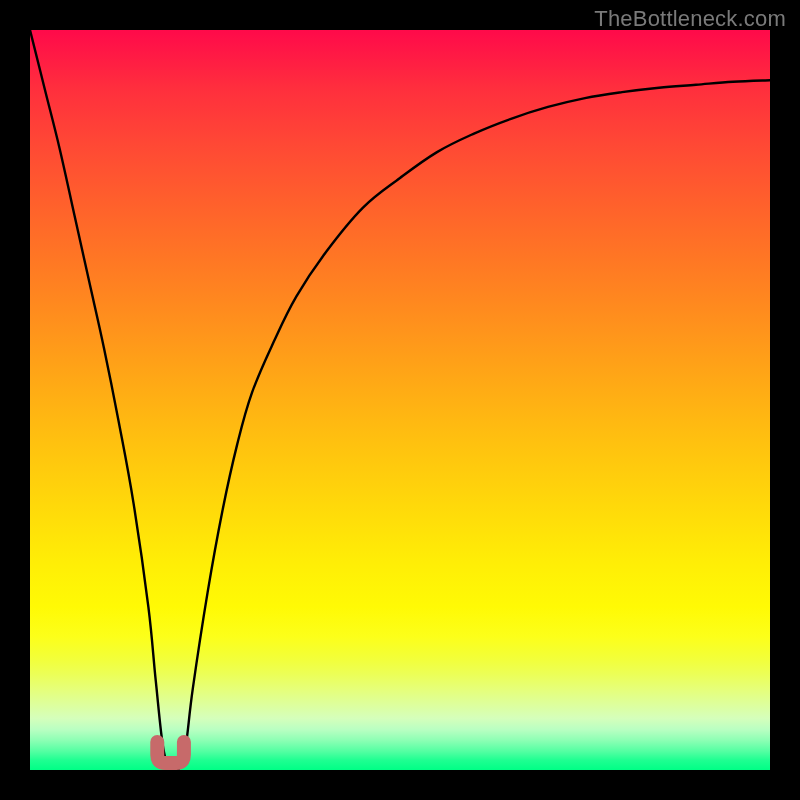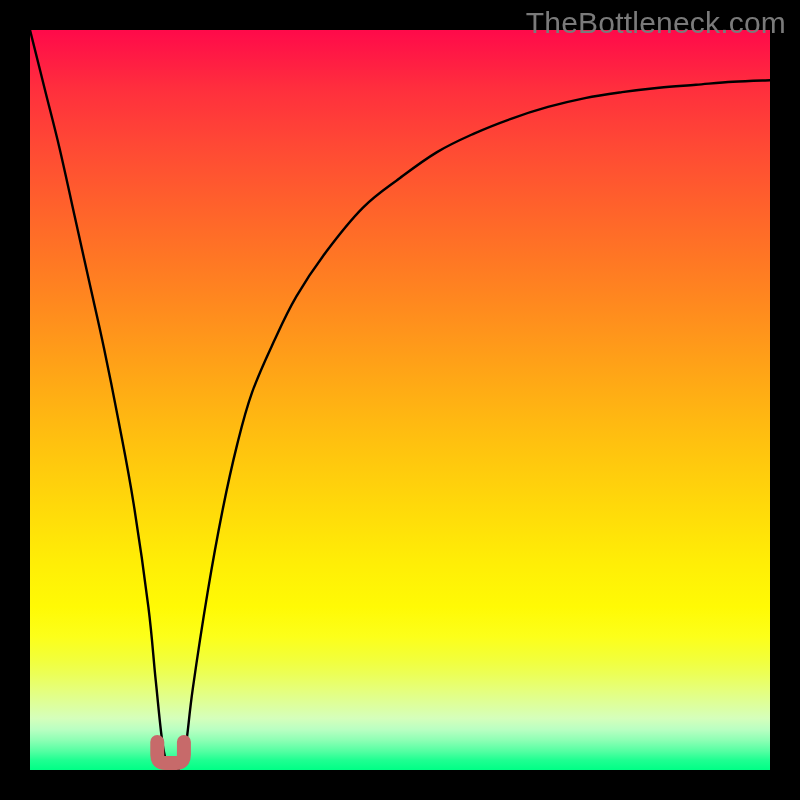--- a/index.html
+++ b/index.html
@@ -60,21 +60,21 @@
     inset: 0;
     width: 740px;
     height: 740px;
     display: block;
   }
   .watermark {
     position: absolute;
     top: 6px;
     right: 14px;
     color: #7a7a7a;
-    font-size: 30px;
+    font-size: 22px;
     letter-spacing: 0.2px;
     font-weight: 400;
     user-select: none;
   }
 </style>
 </head>
 <body>
 
 <div class="frame">
 

